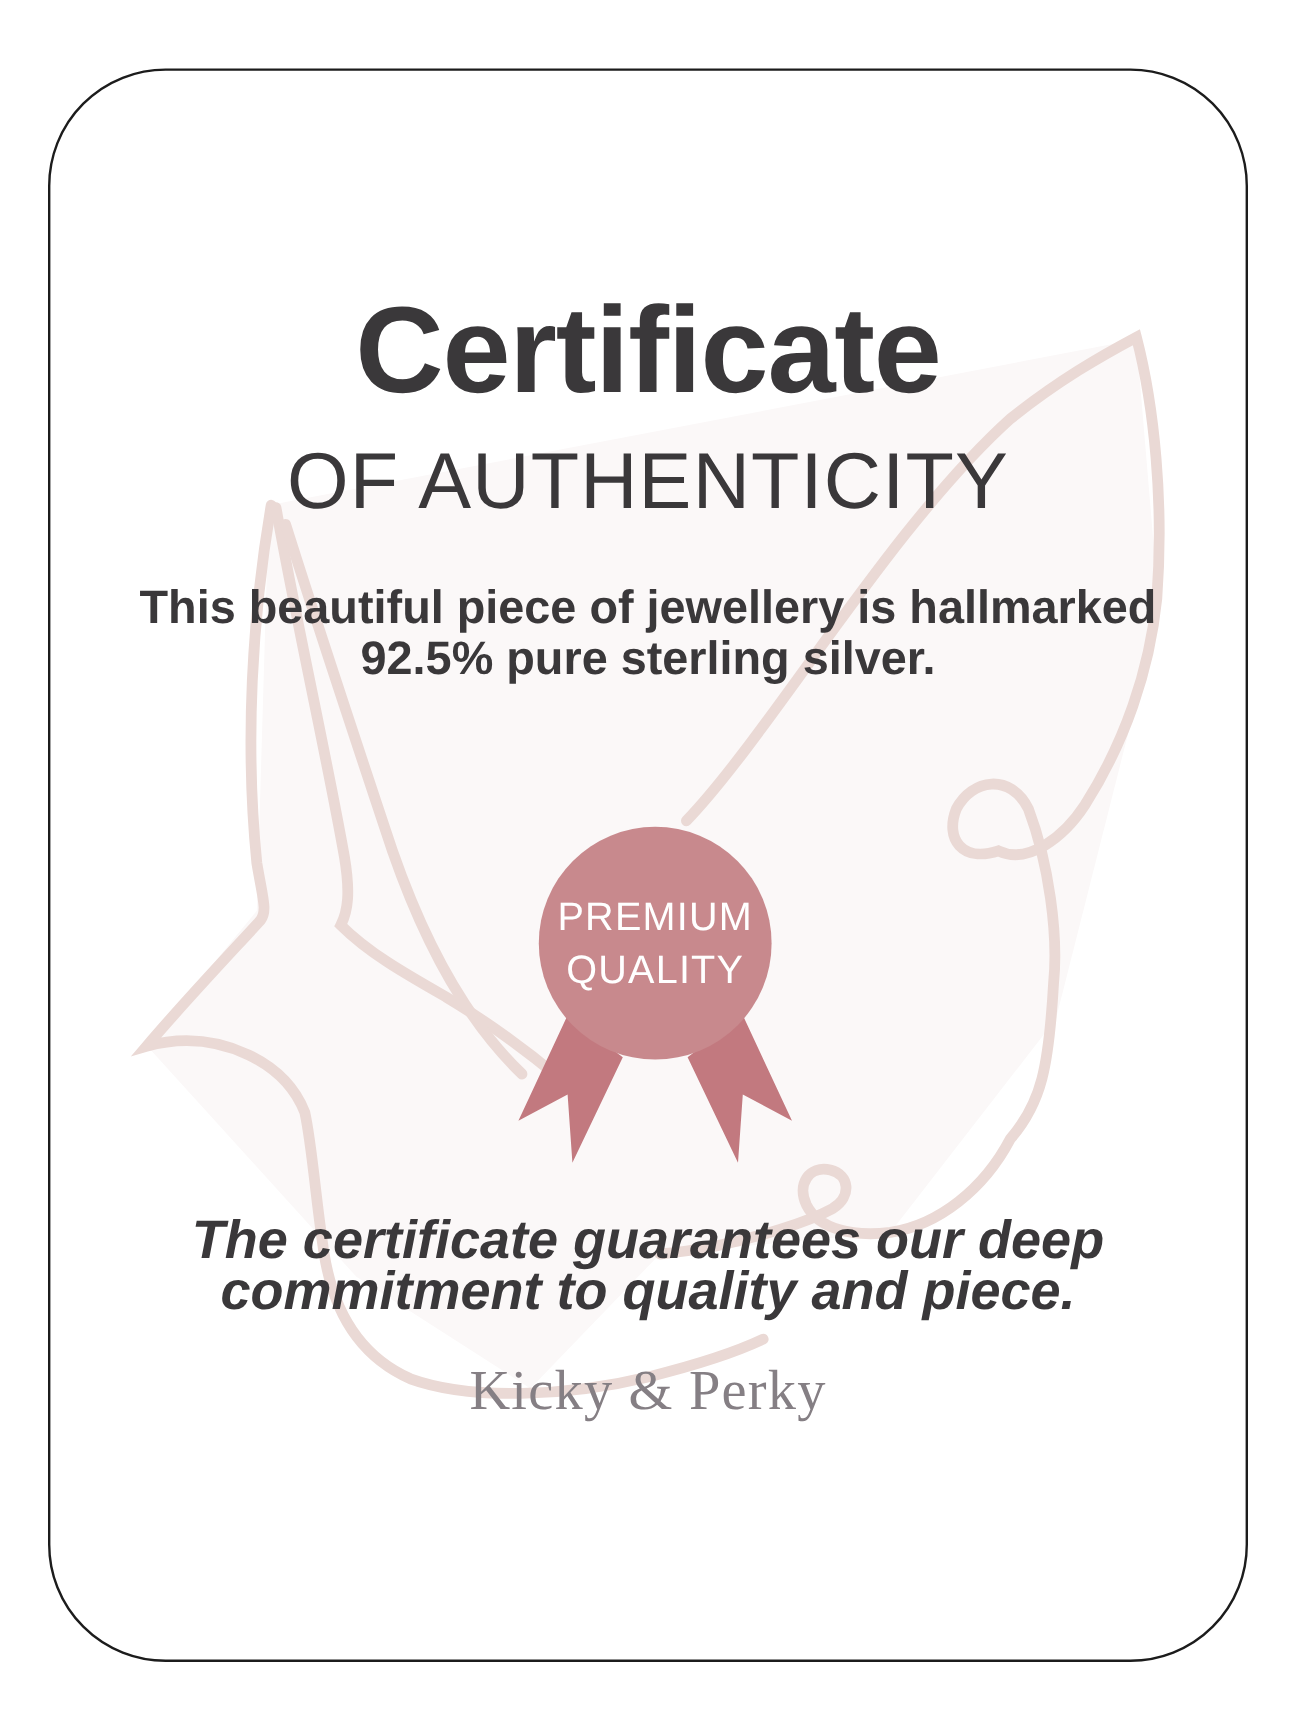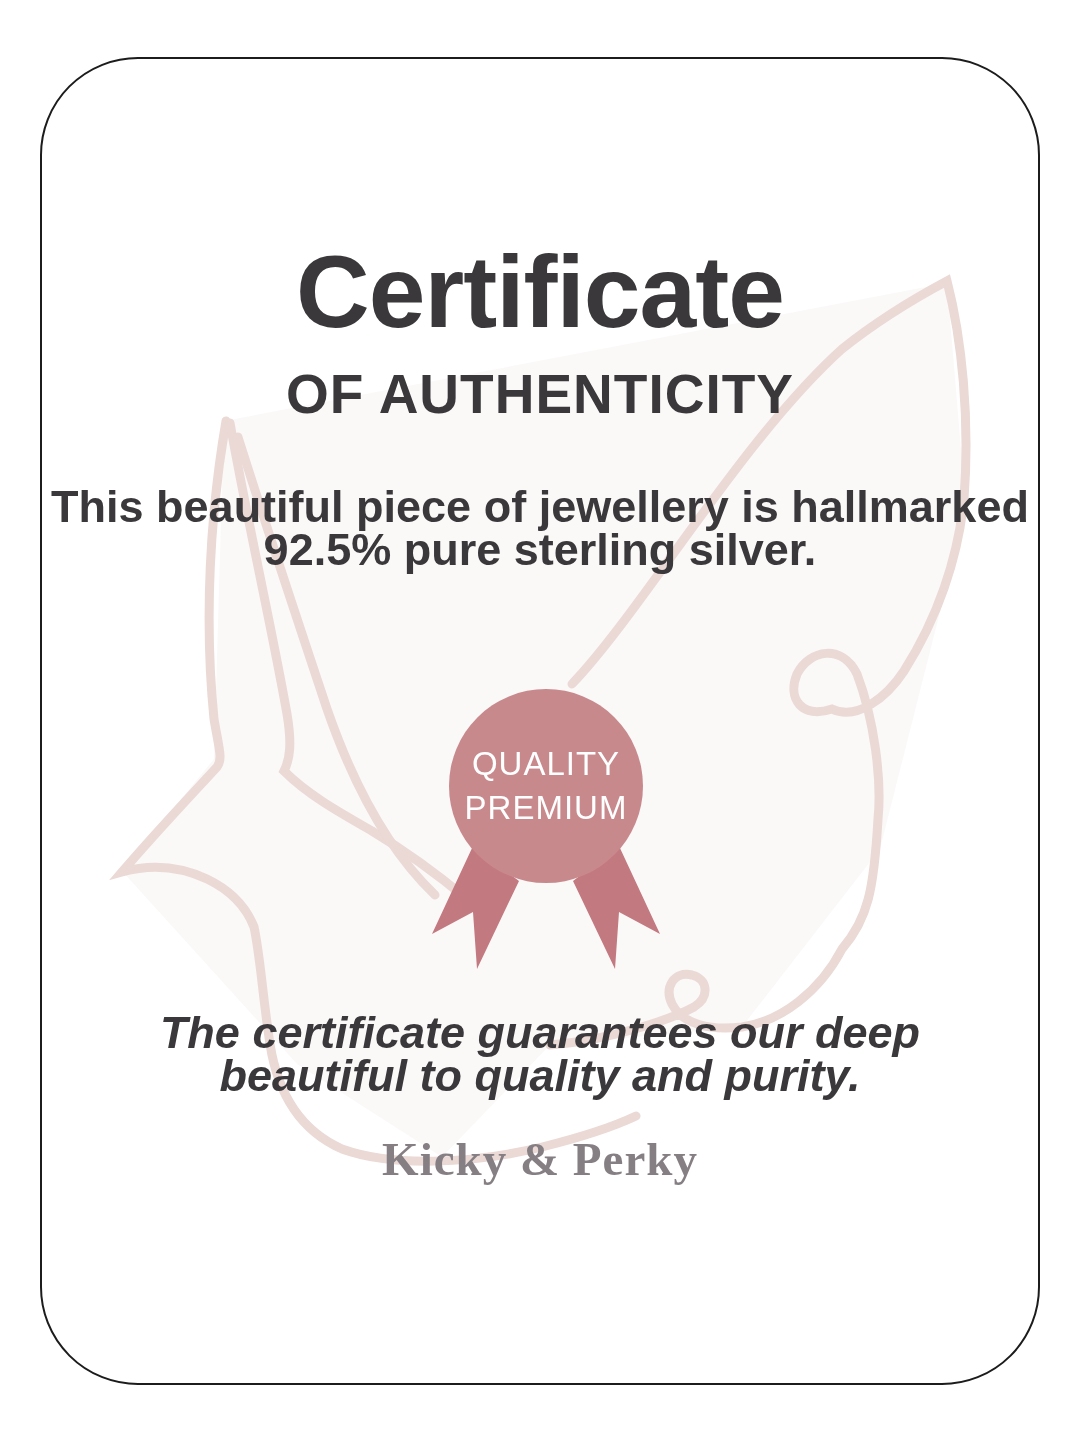--- a/index.html
+++ b/index.html
@@ -3,24 +3,24 @@
 <meta charset="utf-8">
 <style>
   html,body{margin:0;padding:0;background:#ffffff;}
   .page{position:relative;width:1080px;height:1440px;background:#ffffff;overflow:hidden;
         font-family:"Liberation Sans",sans-serif;}
   .card{position:absolute;left:40px;top:57px;width:996px;height:1324px;background:#ffffff;
         border:2px solid #1c1c1c;border-radius:98px;overflow:hidden;}
   .dove{position:absolute;left:0;top:0;width:996px;height:1324px;z-index:1;}
   .txt{position:absolute;left:0;width:100%;text-align:center;z-index:3;color:#3a383a;}
   .title{top:180px;font-size:102px;font-weight:700;line-height:1.05;letter-spacing:-1px;}
-  .subtitle{top:308px;font-size:55px;font-weight:700;line-height:1.0;letter-spacing:1px;}
-  .body-text{top:426px;font-size:45px;font-weight:600;line-height:43px;}
+  .subtitle{top:308px;font-size:66px;font-weight:400;line-height:1.0;letter-spacing:1px;}
+  .body-text{top:426px;font-size:39px;font-weight:600;line-height:43px;}
   .guarantee{top:952px;font-size:45px;font-weight:600;line-height:43px;font-style:italic;}
-  .brand{top:1072px;font-family:"Liberation Serif",serif;font-size:47px;font-weight:700;
+  .brand{top:1072px;font-family:"Liberation Serif",serif;font-size:47px;font-weight:400;
          color:#857f84;letter-spacing:1px;line-height:1.2;}
   .badge{position:absolute;left:379px;top:622px;width:250px;height:300px;z-index:2;}
   .badge svg{position:absolute;left:0;top:0;}
   .badge-text{position:absolute;left:0;top:8px;width:250px;height:194px;display:flex;
               flex-direction:column;align-items:center;justify-content:center;
               color:#ffffff;font-size:33px;font-weight:400;line-height:44px;letter-spacing:1px;}
 </style>
 </head>
 <body>
 
@@ -51,34 +51,34 @@
            C 535,983 520,985 508,986" stroke="#ead9d5" stroke-width="9" stroke-linecap="round"></path>
     </svg>
 
     <div class="badge">
       <svg viewBox="0 0 250 300" width="250" height="300" xmlns="http://www.w3.org/2000/svg">
         <polygon points="52,165 98,200 56,288 52,231 11,253" fill="#c2797f"></polygon>
         <polygon points="198,165 152,200 194,288 198,231 239,253" fill="#c2797f"></polygon>
         <circle cx="125" cy="105" r="97" fill="#c8898d"></circle>
       </svg>
       <div class="badge-text">
+        <div>PREMIUM</div>
         <div>QUALITY</div>
-        <div>PREMIUM</div>
       </div>
     </div>
 
     <div class="txt title">Certificate</div>
     <div class="txt subtitle">OF AUTHENTICITY</div>
 
     <div class="txt body-text">
       <div>This beautiful piece of jewellery is hallmarked</div>
       <div>92.5% pure sterling silver.</div>
     </div>
 
     <div class="txt guarantee">
       <div>The certificate guarantees our deep</div>
-      <div>beautiful to quality and purity.</div>
+      <div>commitment to quality and piece.</div>
     </div>
 
     <div class="txt brand">Kicky &amp; Perky</div>
 
   </div>
 </div>
 
 </body></html>

